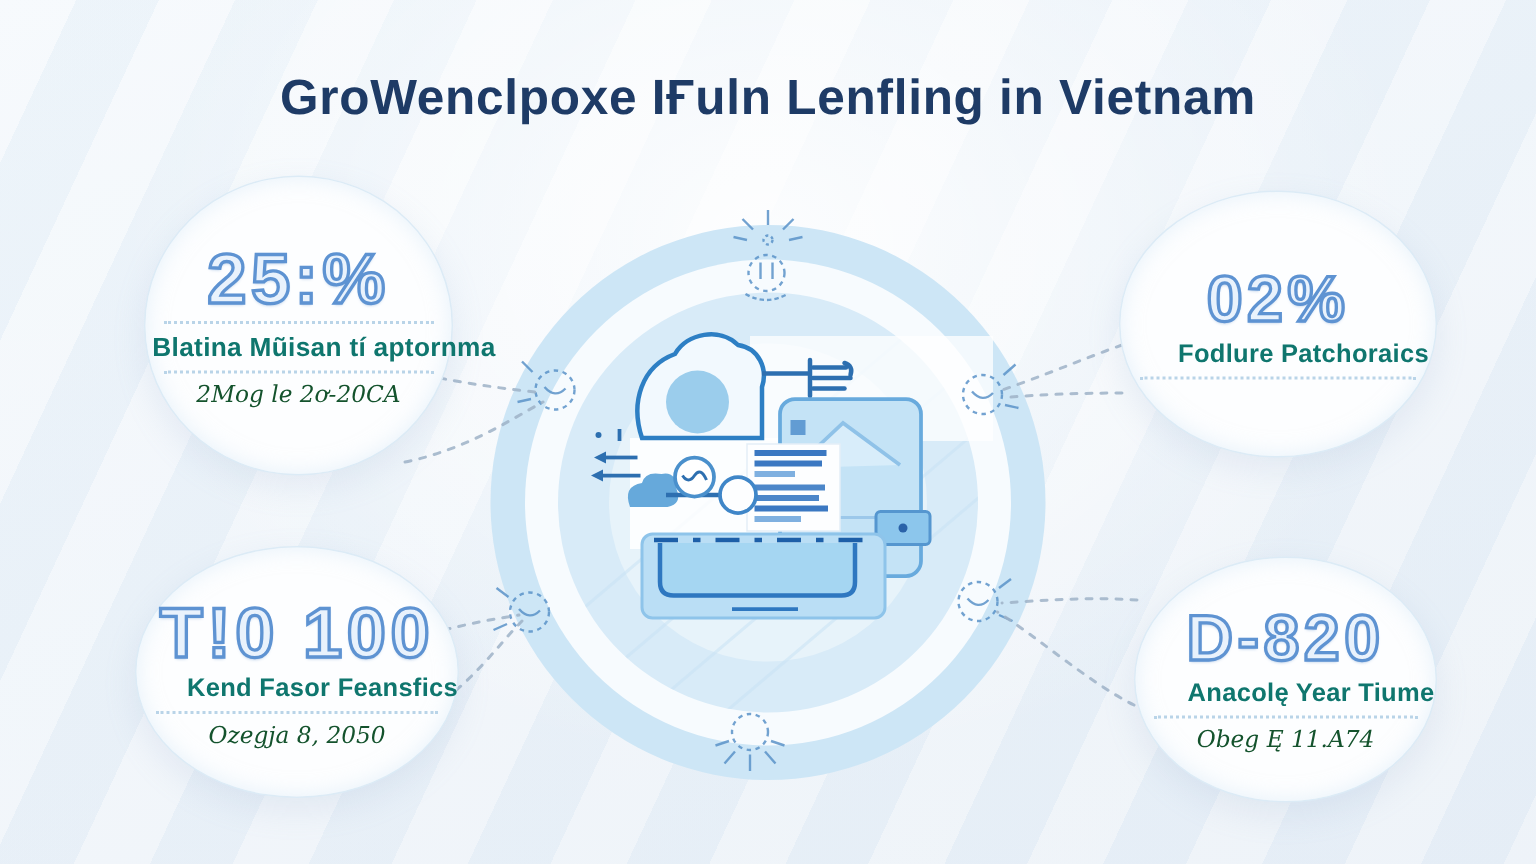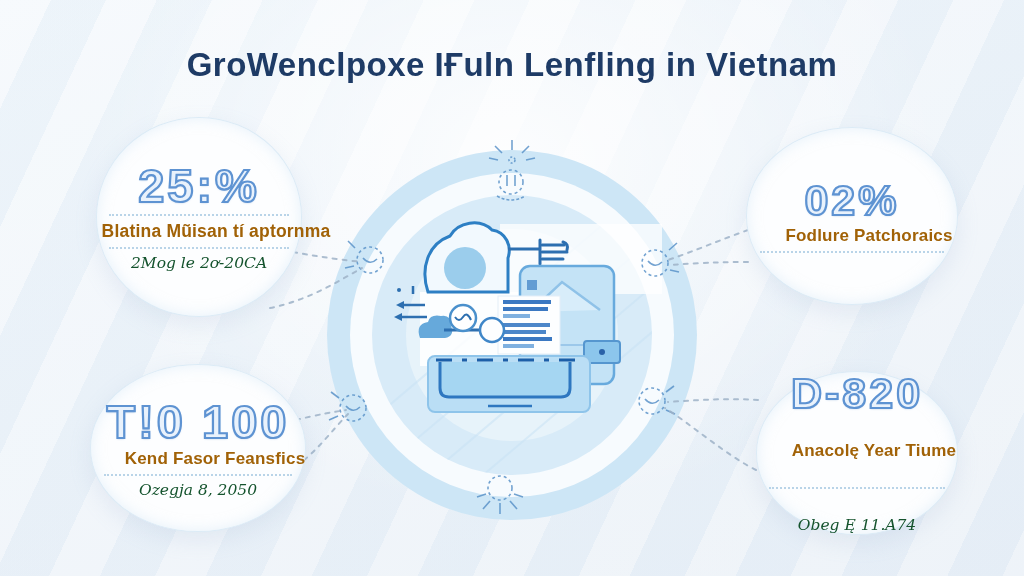--- a/index.html
+++ b/index.html
@@ -25,33 +25,33 @@
     text-align:center;
   }
   .stat-value{
     font-weight:800;letter-spacing:3px;color:#e9f2fc;
     -webkit-text-stroke:2.2px #5e93d2;
     text-shadow:0 1px 2px rgba(90,140,200,.45),0 0 1px #7aa6dd;
     line-height:1;white-space:nowrap;
   }
   .v-lg{font-size:47px;} .v-md{font-size:43px;}
   .stat-label{
-    font-size:17px;font-weight:600;color:#a16207;letter-spacing:.2px;
+    font-size:17px;font-weight:600;color:#0f766e;letter-spacing:.2px;
     white-space:nowrap;margin-top:4px;margin-left:34px;
   }
   .stat-sub{
     font-family:"DejaVu Serif",serif;font-style:italic;
     font-size:15.5px;color:#14532d;white-space:nowrap;margin-top:4px;
   }
   .dotted{border-top:2px dotted #b9d4e8;width:88%;margin:5px 0 1px 0;height:0;}
   
   .c-tl{left:96px;top:117px;width:204px;height:198px;}
   .c-tr{left:746px;top:127px;width:210px;height:176px;}
   .c-bl{left:90px;top:364px;width:214px;height:166px;}
-  .c-br{left:756px;top:371px;width:200px;height:162px;justify-content:space-between;}
+  .c-br{left:756px;top:371px;width:200px;height:162px;}
   .c-tl .stat-label{font-size:17.5px;}
 </style>
 </head>
 <body>
 
 <div class="stage">
 
   <svg class="overlay" viewBox="0 0 1024 576">
 
     <g>

